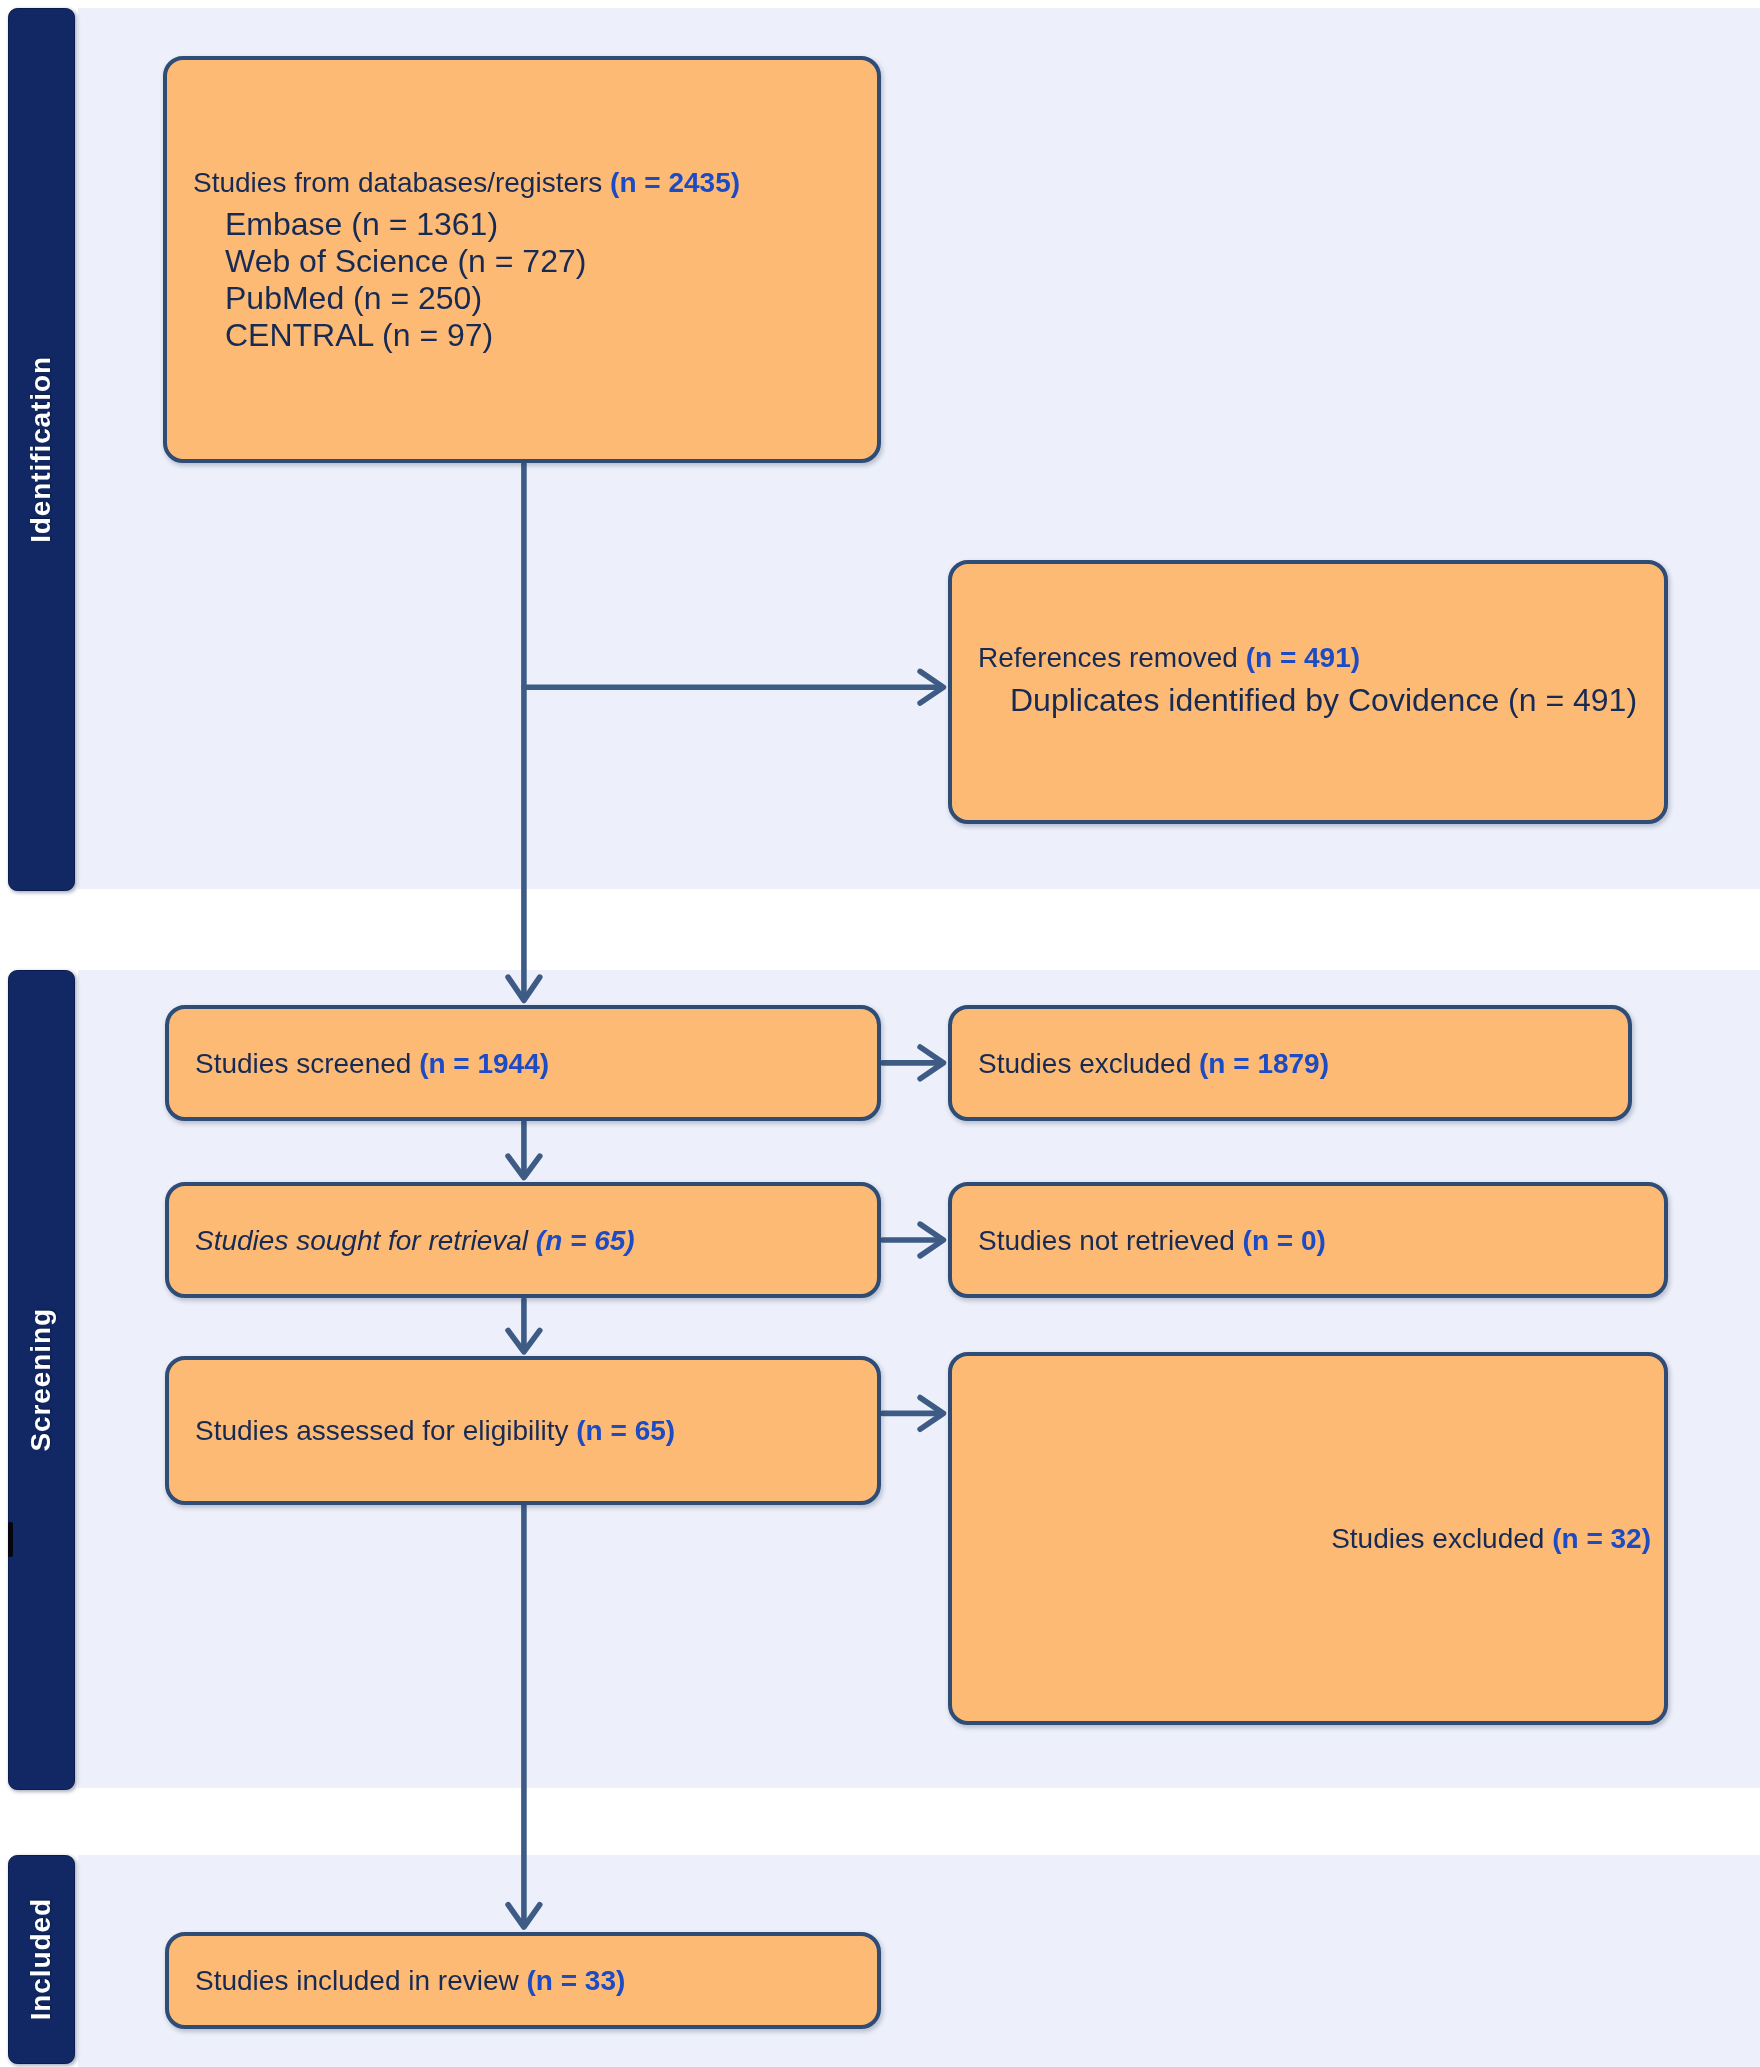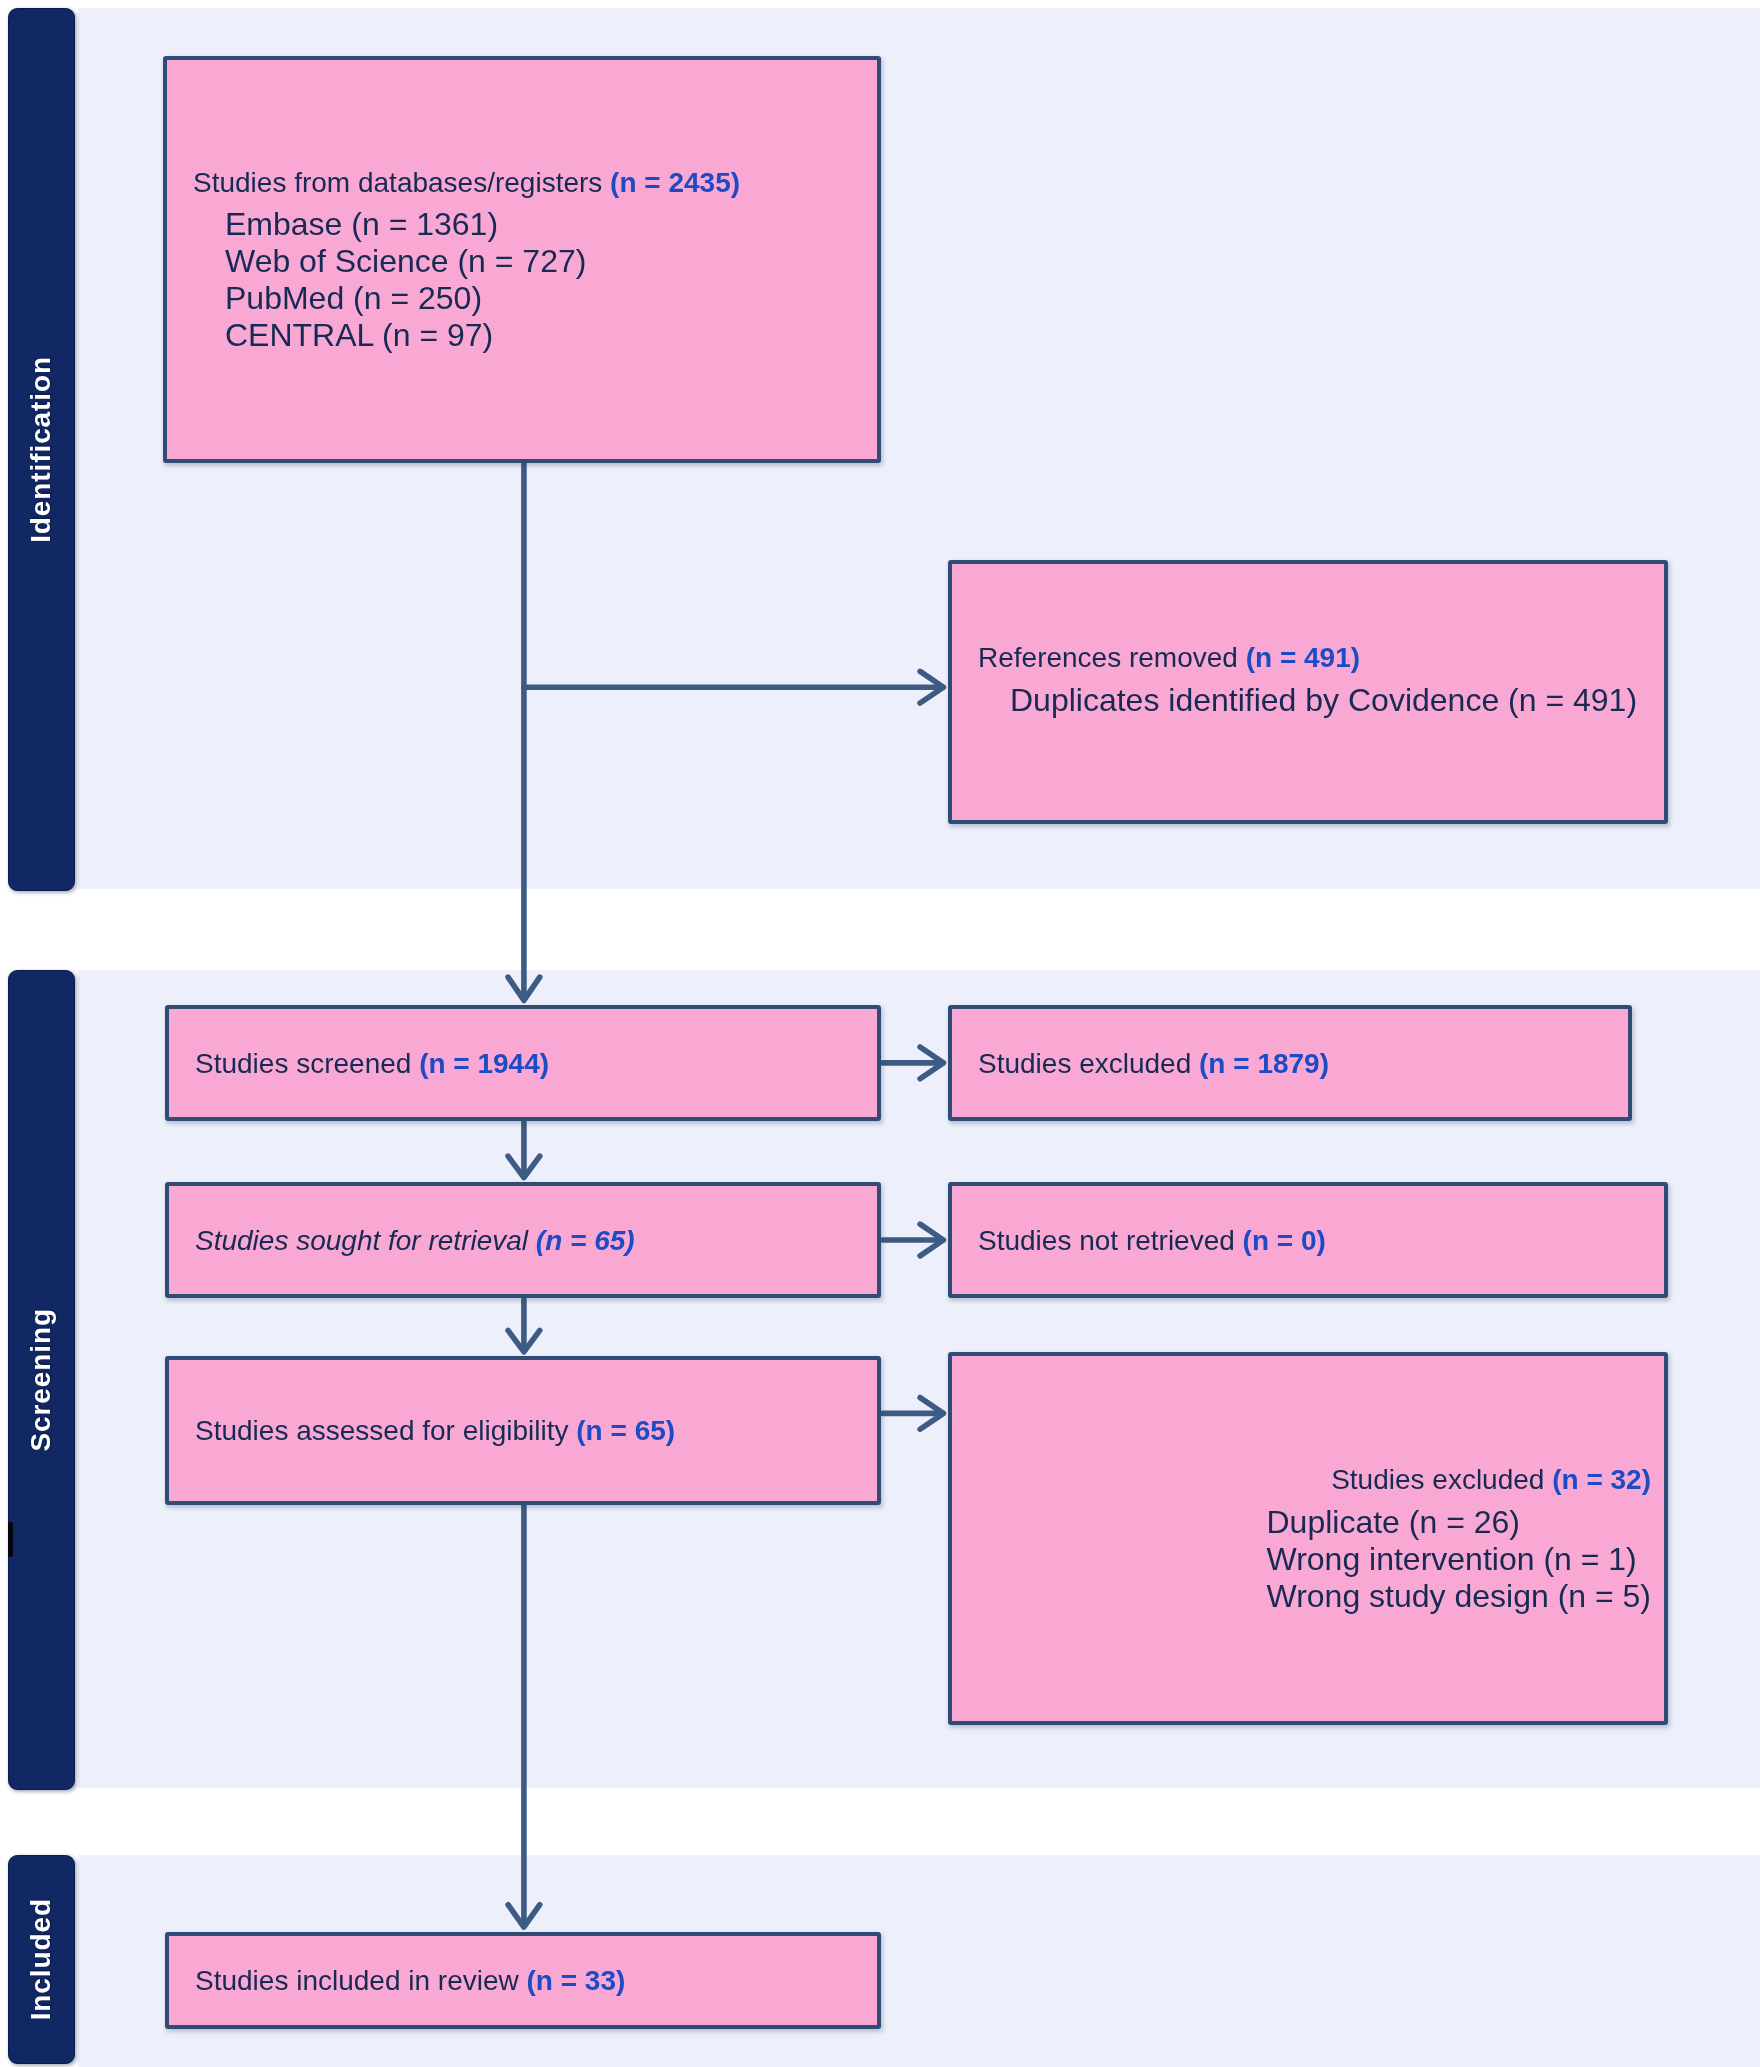--- a/index.html
+++ b/index.html
@@ -37,23 +37,23 @@
     letter-spacing:0.9px;
     white-space:nowrap;
     text-shadow:0.9px 0.9px 1.9px rgba(0,0,0,0.35);
   }
   .connectors{
     position:absolute;left:0;top:0;
     pointer-events:none;
   }
   .flowbox{
     position:absolute;
-    background:#f9a8d4;
+    background:#fdba74;
     border:4.7px solid #2e4c75;
-    border-radius:3px;
+    border-radius:20px;
     box-sizing:border-box;
     box-shadow:1.9px 2.8px 4.7px rgba(30,50,90,0.25);
     display:flex;flex-direction:column;justify-content:center;
     padding-left:26px;padding-right:13px;
     color:#172a54;
   }
   .box-title{
     font-size:28px;
     line-height:1.25;
     color:#172a54;
@@ -171,25 +171,20 @@
   <div class="flowbox box-g">
     <div class="box-title">
       <span>Studies assessed for eligibility </span><span class="count">(n = 65)</span>
     </div>
   </div>
 
   <div class="flowbox box-h">
     <div class="box-title">
       <span>Studies excluded </span><span class="count">(n = 32)</span>
     </div>
-    <div class="box-items">
-      <div>Duplicate (n = 26)</div>
-      <div>Wrong intervention (n = 1)</div>
-      <div>Wrong study design (n = 5)</div>
-    </div>
   </div>
 
   <div class="flowbox box-i">
     <div class="box-title">
       <span>Studies included in review </span><span class="count">(n = 33)</span>
     </div>
   </div>
 
   <div class="stray-mark"></div>
 

